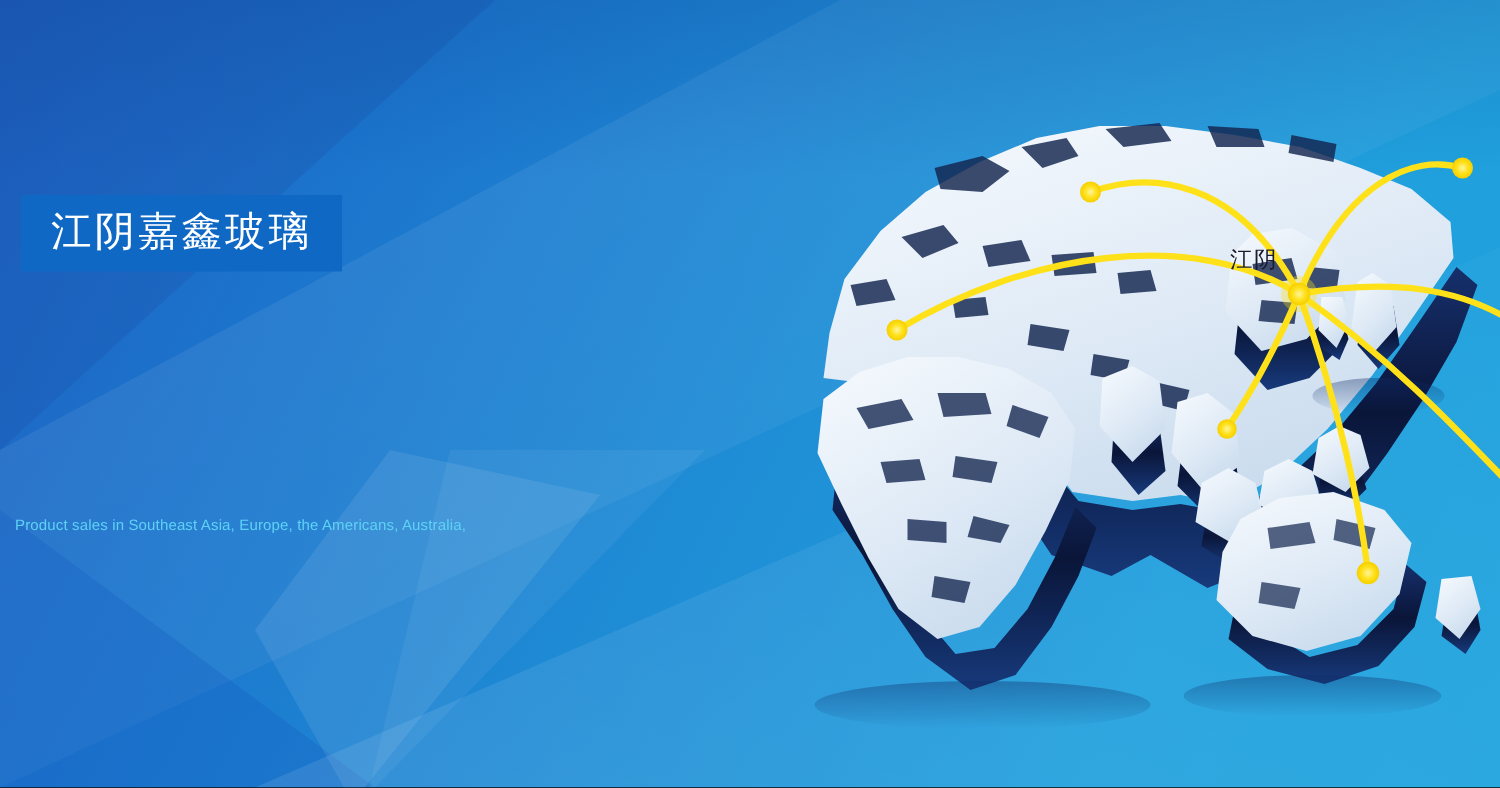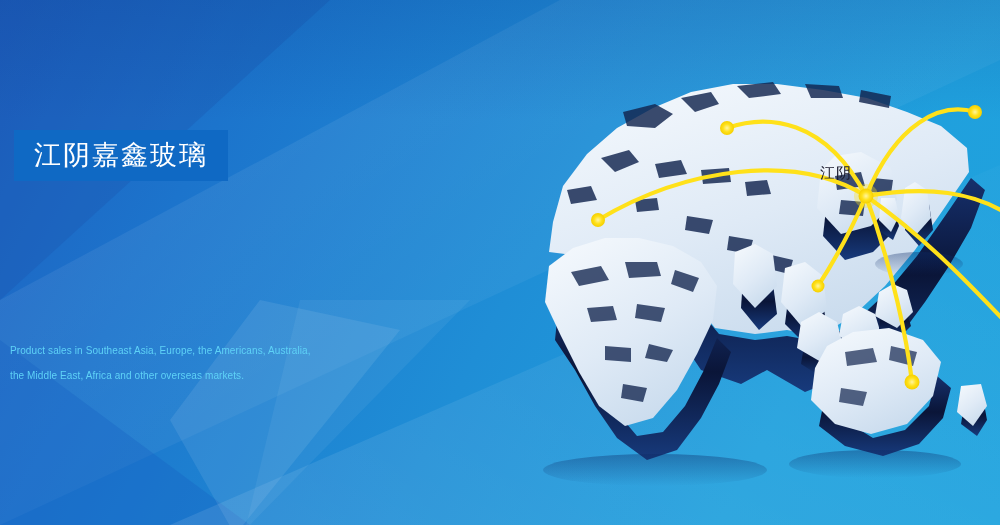--- a/index.html
+++ b/index.html
@@ -300,17 +300,16 @@
 
   <div class="hub-label">江阴</div>
 
   <div class="content">
 
     <div class="badge">江阴嘉鑫玻璃</div>
 
 
     <div class="subline">
       <span class="sub-line">Product sales in Southeast Asia, Europe, the Americans, Australia,</span>
-      <span class="sub-line">the Middle East, Africa and other overseas markets.</span>
     </div>
 
   </div>
 </div>
 
 </body></html>

